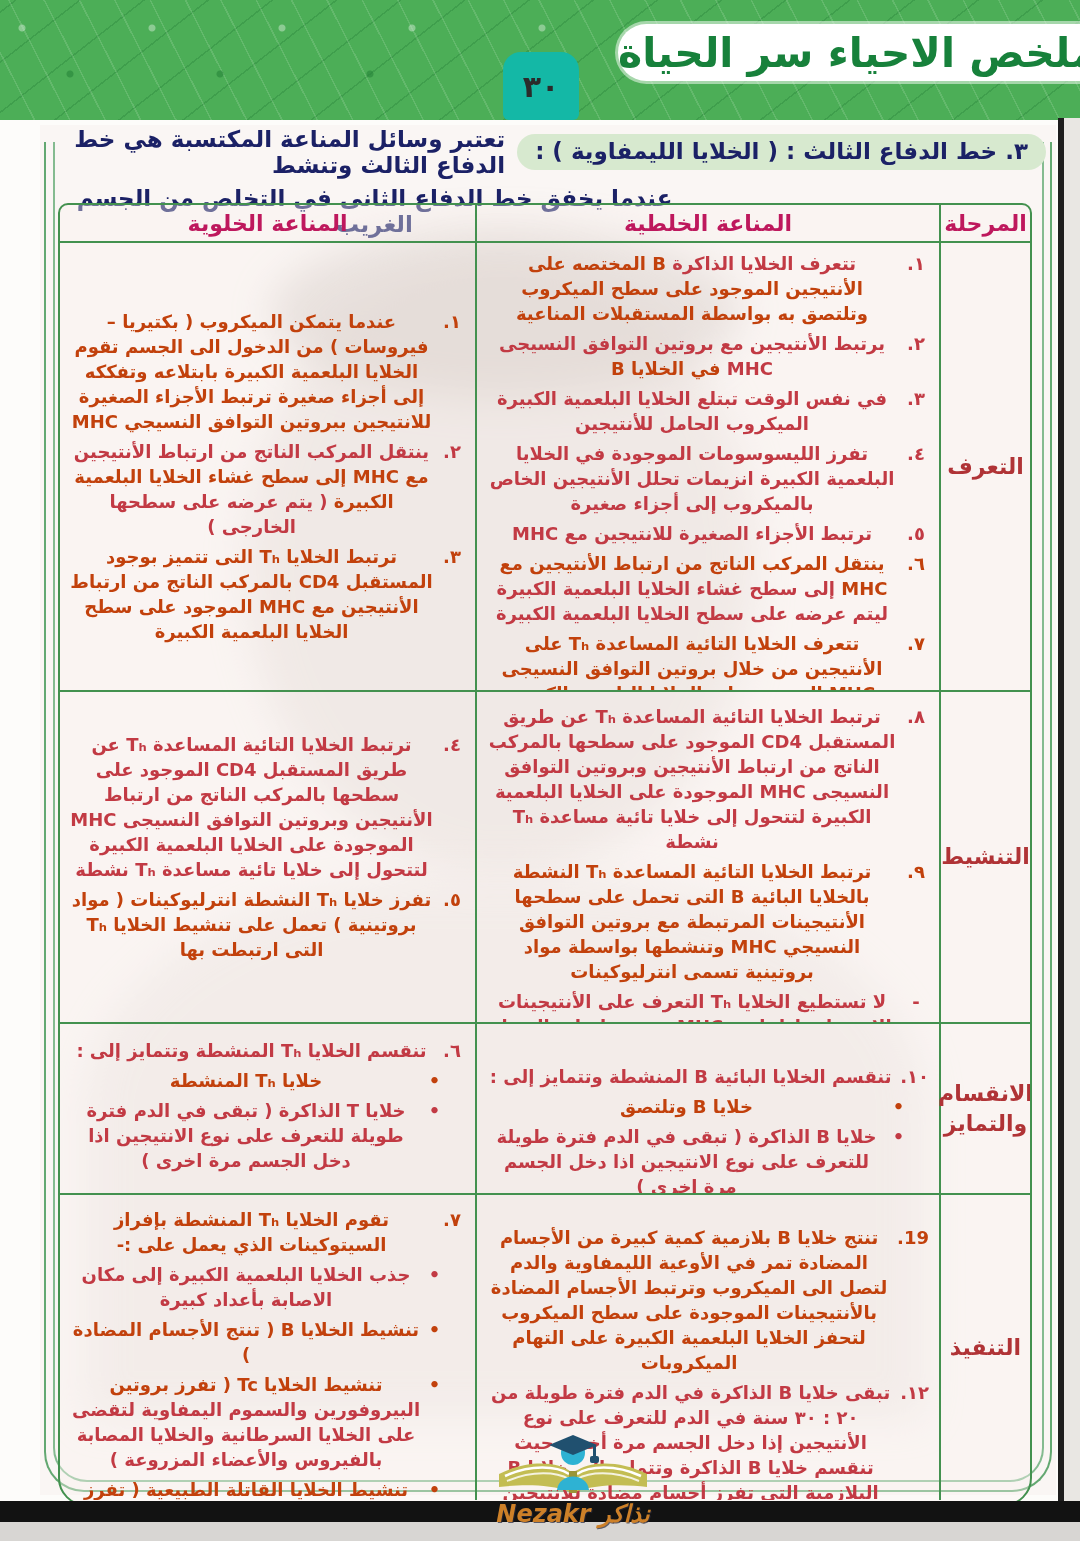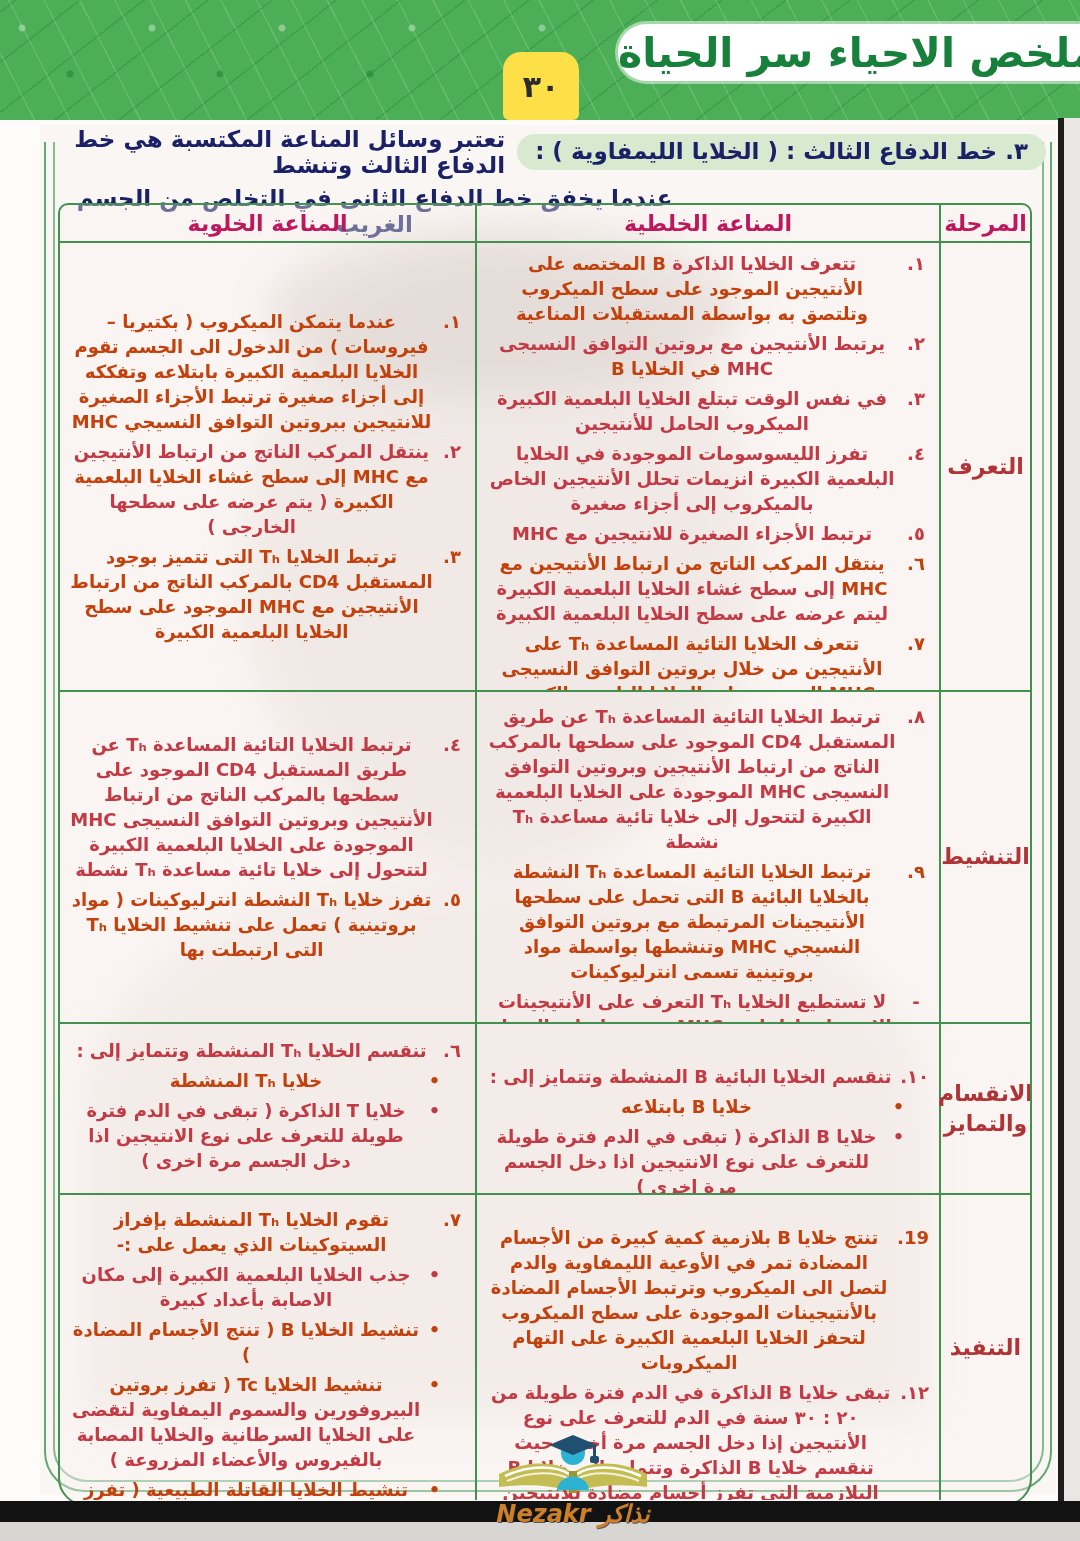--- a/index.html
+++ b/index.html
@@ -13,21 +13,21 @@
       radial-gradient(circle at 22px 28px, rgba(255,255,255,.45) 3px, transparent 4px),
       radial-gradient(circle at 70px 74px, rgba(26,117,47,.55) 3px, transparent 4px),
       radial-gradient(circle at 120px 18px, rgba(255,255,255,.3) 2px, transparent 3px),
       repeating-linear-gradient(63deg, transparent 0 30px, rgba(255,255,255,.16) 30px 31.5px),
       repeating-linear-gradient(-38deg, transparent 0 38px, rgba(23,110,44,.3) 38px 39.5px);
     background-size:130px 96px,150px 120px,90px 80px,auto,auto;}
   .title-band{position:absolute;left:618px;top:24px;width:462px;height:57px;background:#ffffff;
       border-radius:52px 0 0 52px;box-shadow:0 0 0 3px rgba(240,250,240,.55);
       display:flex;align-items:center;}
   .title-band .t{color:#17813b;font-size:41px;font-weight:bold;direction:rtl;white-space:nowrap;}
-  .page-tab{position:absolute;left:503px;top:52px;width:76px;height:68px;background:#fde047;
+  .page-tab{position:absolute;left:503px;top:52px;width:76px;height:68px;background:#14b8a6;
       border-radius:18px 18px 6px 6px;display:flex;align-items:center;justify-content:center;
       font-size:30px;font-weight:bold;color:#2b2b2b;}
 
   
   .frame1{left:44px;top:142px;width:1004px;height:1348px;border:2px solid #63a871;border-top:none;
       border-radius:0 0 40px 40px;}
   .frame2{left:53px;top:142px;width:987px;height:1338px;border:2px solid #84bb90;border-top:none;
       border-radius:0 0 34px 34px;}
 
   
@@ -179,21 +179,21 @@
       </div>
     </div>
     <div class="cell scell c-stage">الانقسام والتمايز</div>
     <div class="cell ccell c-hum" style="padding-top: 40px;">
       <div class="item">
         <div class="marker red">١٠.</div>
         <div class="itext"><span class="red">تنقسم الخلايا البائية B المنشطة وتتمايز إلى :</span></div>
       </div>
       <div class="item bullet">
         <div class="marker navy">•</div>
-        <div class="itext"><span class="navy">خلايا B بابتلاعه</span></div>
+        <div class="itext"><span class="navy">خلايا B وتلتصق</span></div>
       </div>
       <div class="item bullet">
         <div class="marker red">•</div>
         <div class="itext"><span class="red">خلايا B الذاكرة ( تبقى في الدم فترة طويلة للتعرف على نوع الانتيجين اذا دخل الجسم مرة اخرى )</span></div>
       </div>
     </div>
     <div class="cell ccell c-cel" style="padding-top: 14px;">
       <div class="item">
         <div class="marker red">٦.</div>
         <div class="itext"><span class="red">تنقسم الخلايا Tₕ المنشطة وتتمايز إلى :</span></div>

